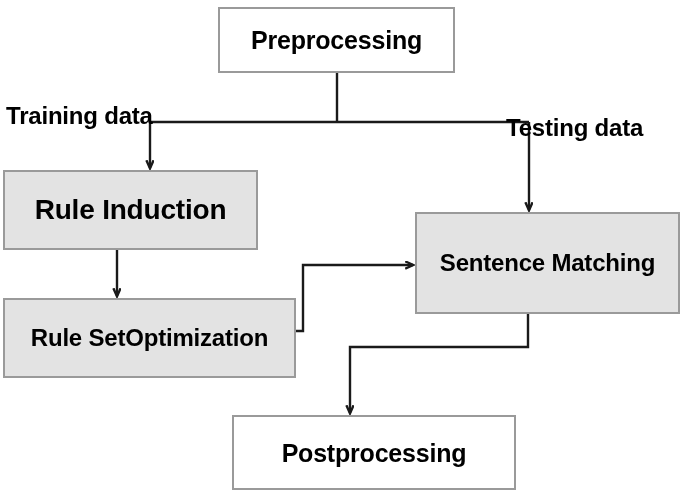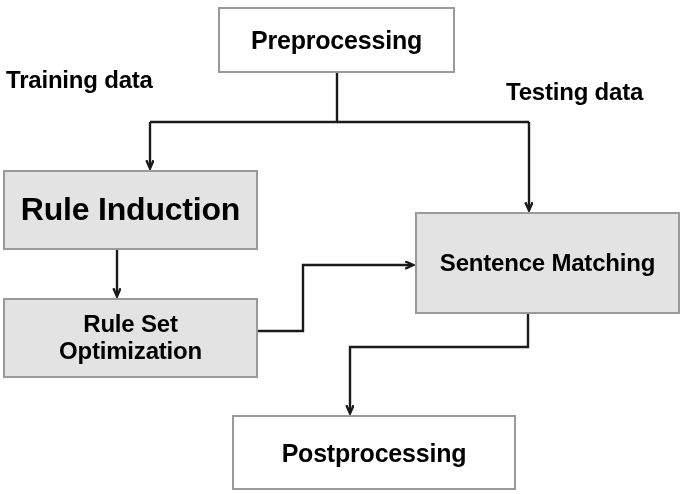--- a/index.html
+++ b/index.html
@@ -32,20 +32,21 @@
   }
   .node.white { background: #ffffff; }
   .node.shaded { background: #e3e3e3; }
 
   .caption {
     position: absolute;
     font-weight: bold;
     color: #000000;
     white-space: nowrap;
     letter-spacing: -0.2px;
+    margin-top: 36px;
   }
 
   svg.edges {
     position: absolute;
     left: 0;
     top: 0;
     width: 685px;
     height: 494px;
     pointer-events: none;
   }
@@ -88,25 +89,25 @@
   </div>
 
   <div class="caption" style="left:6px; top:66px; font-size:24px;">
     <span>Training data</span>
   </div>
 
   <div class="caption" style="left:506px; top:78px; font-size:24px;">
     <span>Testing data</span>
   </div>
 
-  <div class="node shaded" style="left:3px; top:170px; width:255px; height:80px; font-size:32px;">
+  <div class="node shaded" style="left:3px; top:170px; width:255px; height:80px; font-size:28px;">
     <span class="node-label">Rule Induction</span>
   </div>
 
-  <div class="node shaded" style="left:3px; top:298px; width:255px; height:80px; font-size:24px; flex-direction:column;">
+  <div class="node shaded" style="left:3px; top:298px; width:293px; height:80px; font-size:24px; flex-direction:row;">
     <span class="node-label">Rule Set</span>
     <span class="node-label">Optimization</span>
   </div>
 
   <div class="node shaded" style="left:415px; top:212px; width:265px; height:102px; font-size:24px;">
     <span class="node-label">Sentence Matching</span>
   </div>
 
   <div class="node white" style="left:232px; top:415px; width:284px; height:75px; font-size:25px;">
     <span class="node-label">Postprocessing</span>

